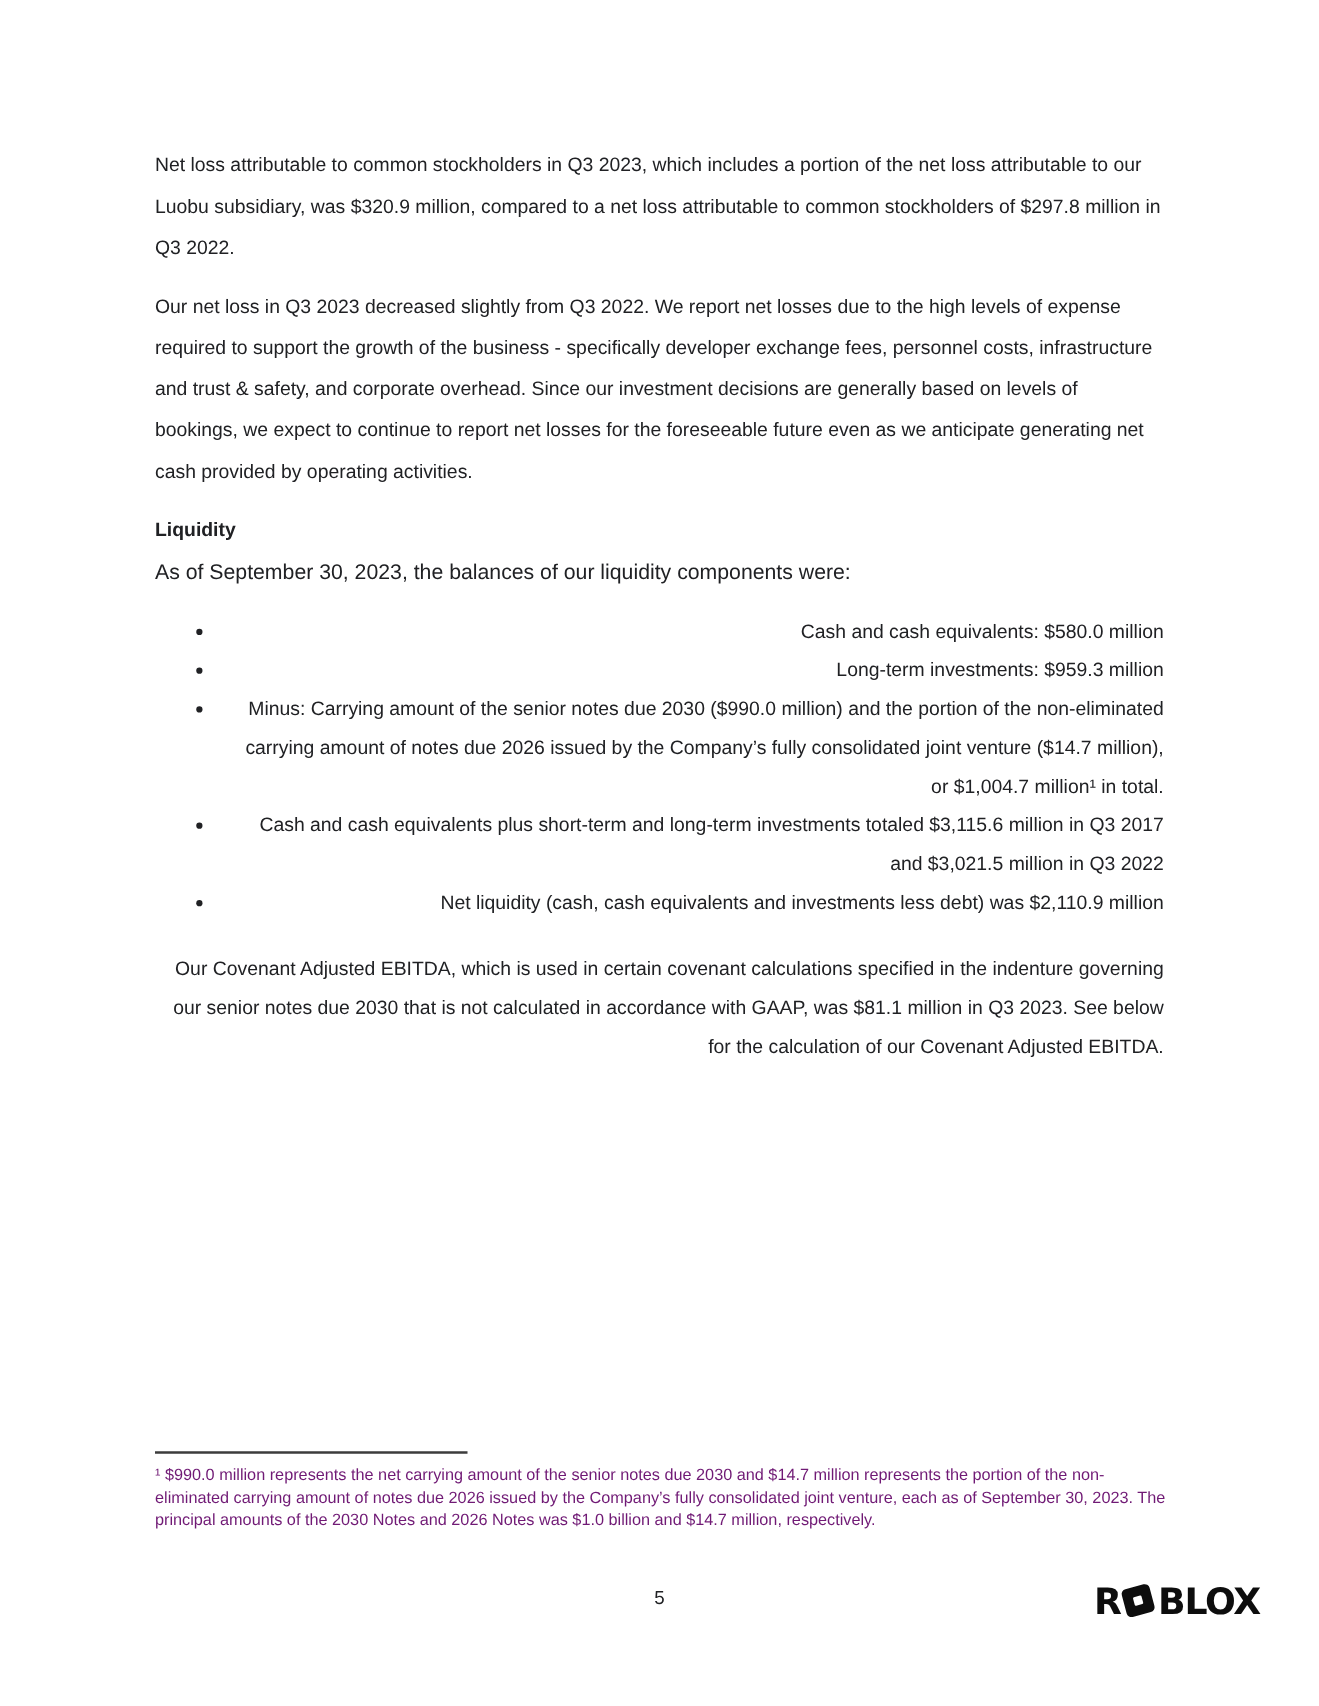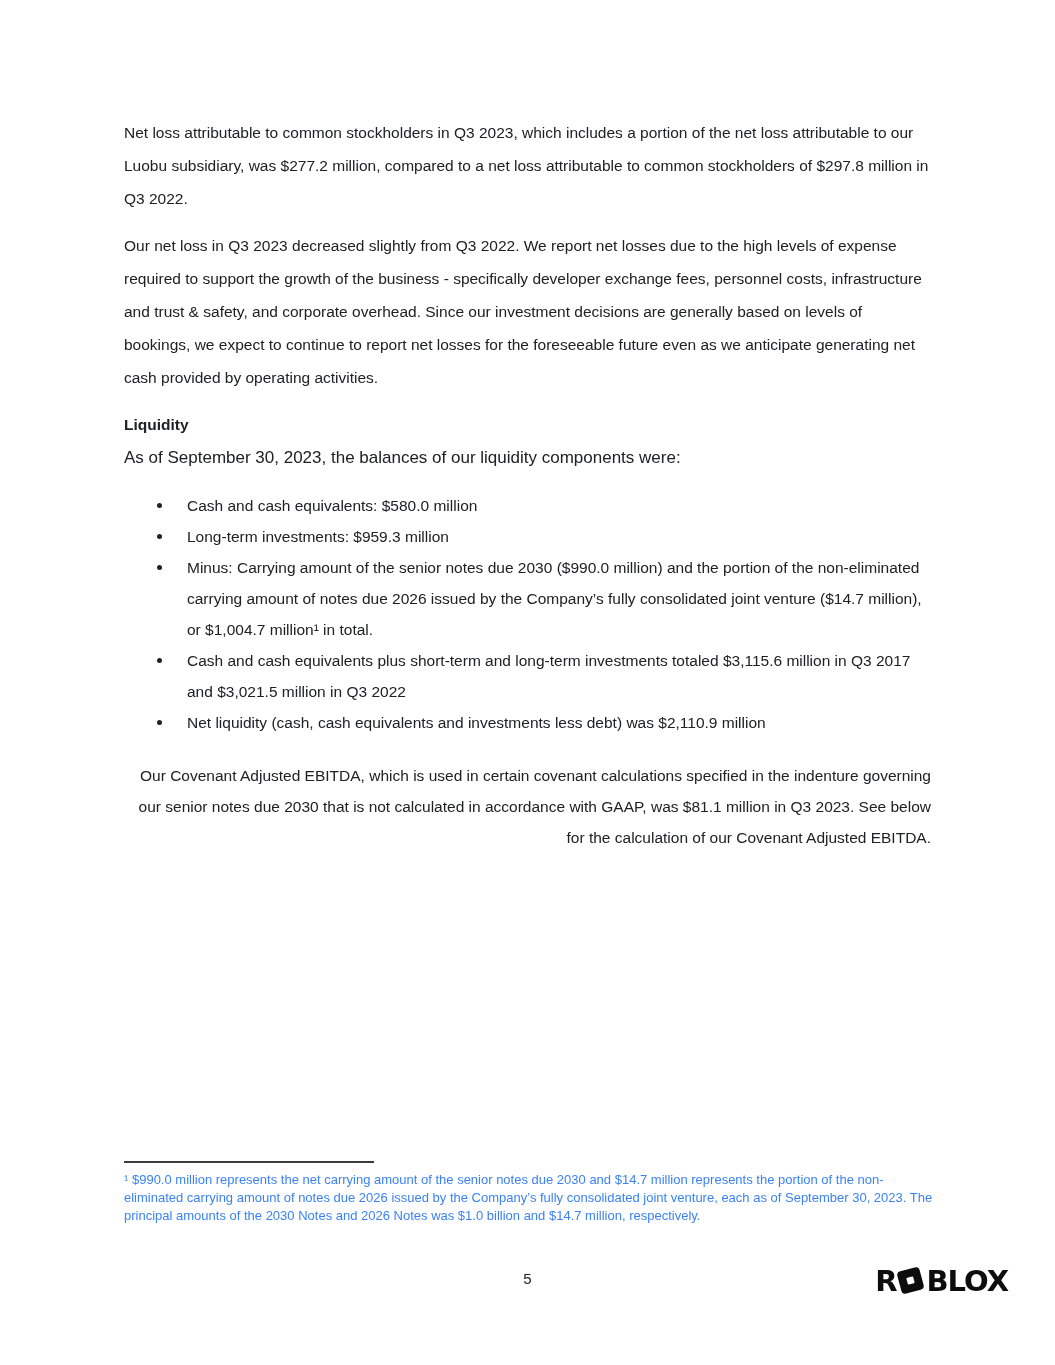--- a/index.html
+++ b/index.html
@@ -32,20 +32,21 @@
   }
   .section-intro {
     font-size: 17px;
     line-height: 33px;
     margin: 0;
   }
   ul.bullet-list {
     list-style: none;
     margin: 16px 0 0 0;
     padding: 0;
+    text-align: right;
   }
   ul.bullet-list li {
     display: flex;
     align-items: flex-start;
     font-size: 15.5px;
     line-height: 31px;
   }
   .dot {
     flex: 0 0 auto;
     width: 5px;
@@ -69,21 +70,21 @@
   }
   .footnote-divider {
     width: 250px;
     height: 2px;
     background: #3c3c3c;
   }
   .footnote-text {
     margin-top: 8px;
     font-size: 13px;
     line-height: 18px;
-    color: #3b82f6;
+    color: #701a75;
   }
   .page-number {
     position: absolute;
     left: 0;
     right: 0;
     top: 1270px;
     text-align: center;
     font-size: 15px;
     color: #202124;
   }
@@ -119,21 +120,21 @@
     height: 7px;
     background: #ffffff;
     border-radius: 1px;
   }
 </style>
 </head>
 <body>
 
 <div class="content">
 
-  <p class="para">Net loss attributable to common stockholders in Q3 2023, which includes a portion of the net loss attributable to our Luobu subsidiary, was $277.2 million, compared to a net loss attributable to common stockholders of $297.8 million in Q3 2022.</p>
+  <p class="para">Net loss attributable to common stockholders in Q3 2023, which includes a portion of the net loss attributable to our Luobu subsidiary, was $320.9 million, compared to a net loss attributable to common stockholders of $297.8 million in Q3 2022.</p>
 
   <p class="para">Our net loss in Q3 2023 decreased slightly from Q3 2022.  We report net losses due to the high levels of expense required to support the growth of the business - specifically developer exchange fees, personnel costs, infrastructure and trust &amp; safety, and corporate overhead.  Since our investment decisions are generally based on levels of bookings, we expect to continue to report net losses for the foreseeable future even as we anticipate generating net cash provided by operating activities.</p>
 
   <h3 class="section-heading">Liquidity</h3>
 
   <p class="section-intro">As of September 30, 2023, the balances of our liquidity components were:</p>
 
   <ul class="bullet-list">
     <li>
       <span class="dot"></span>

